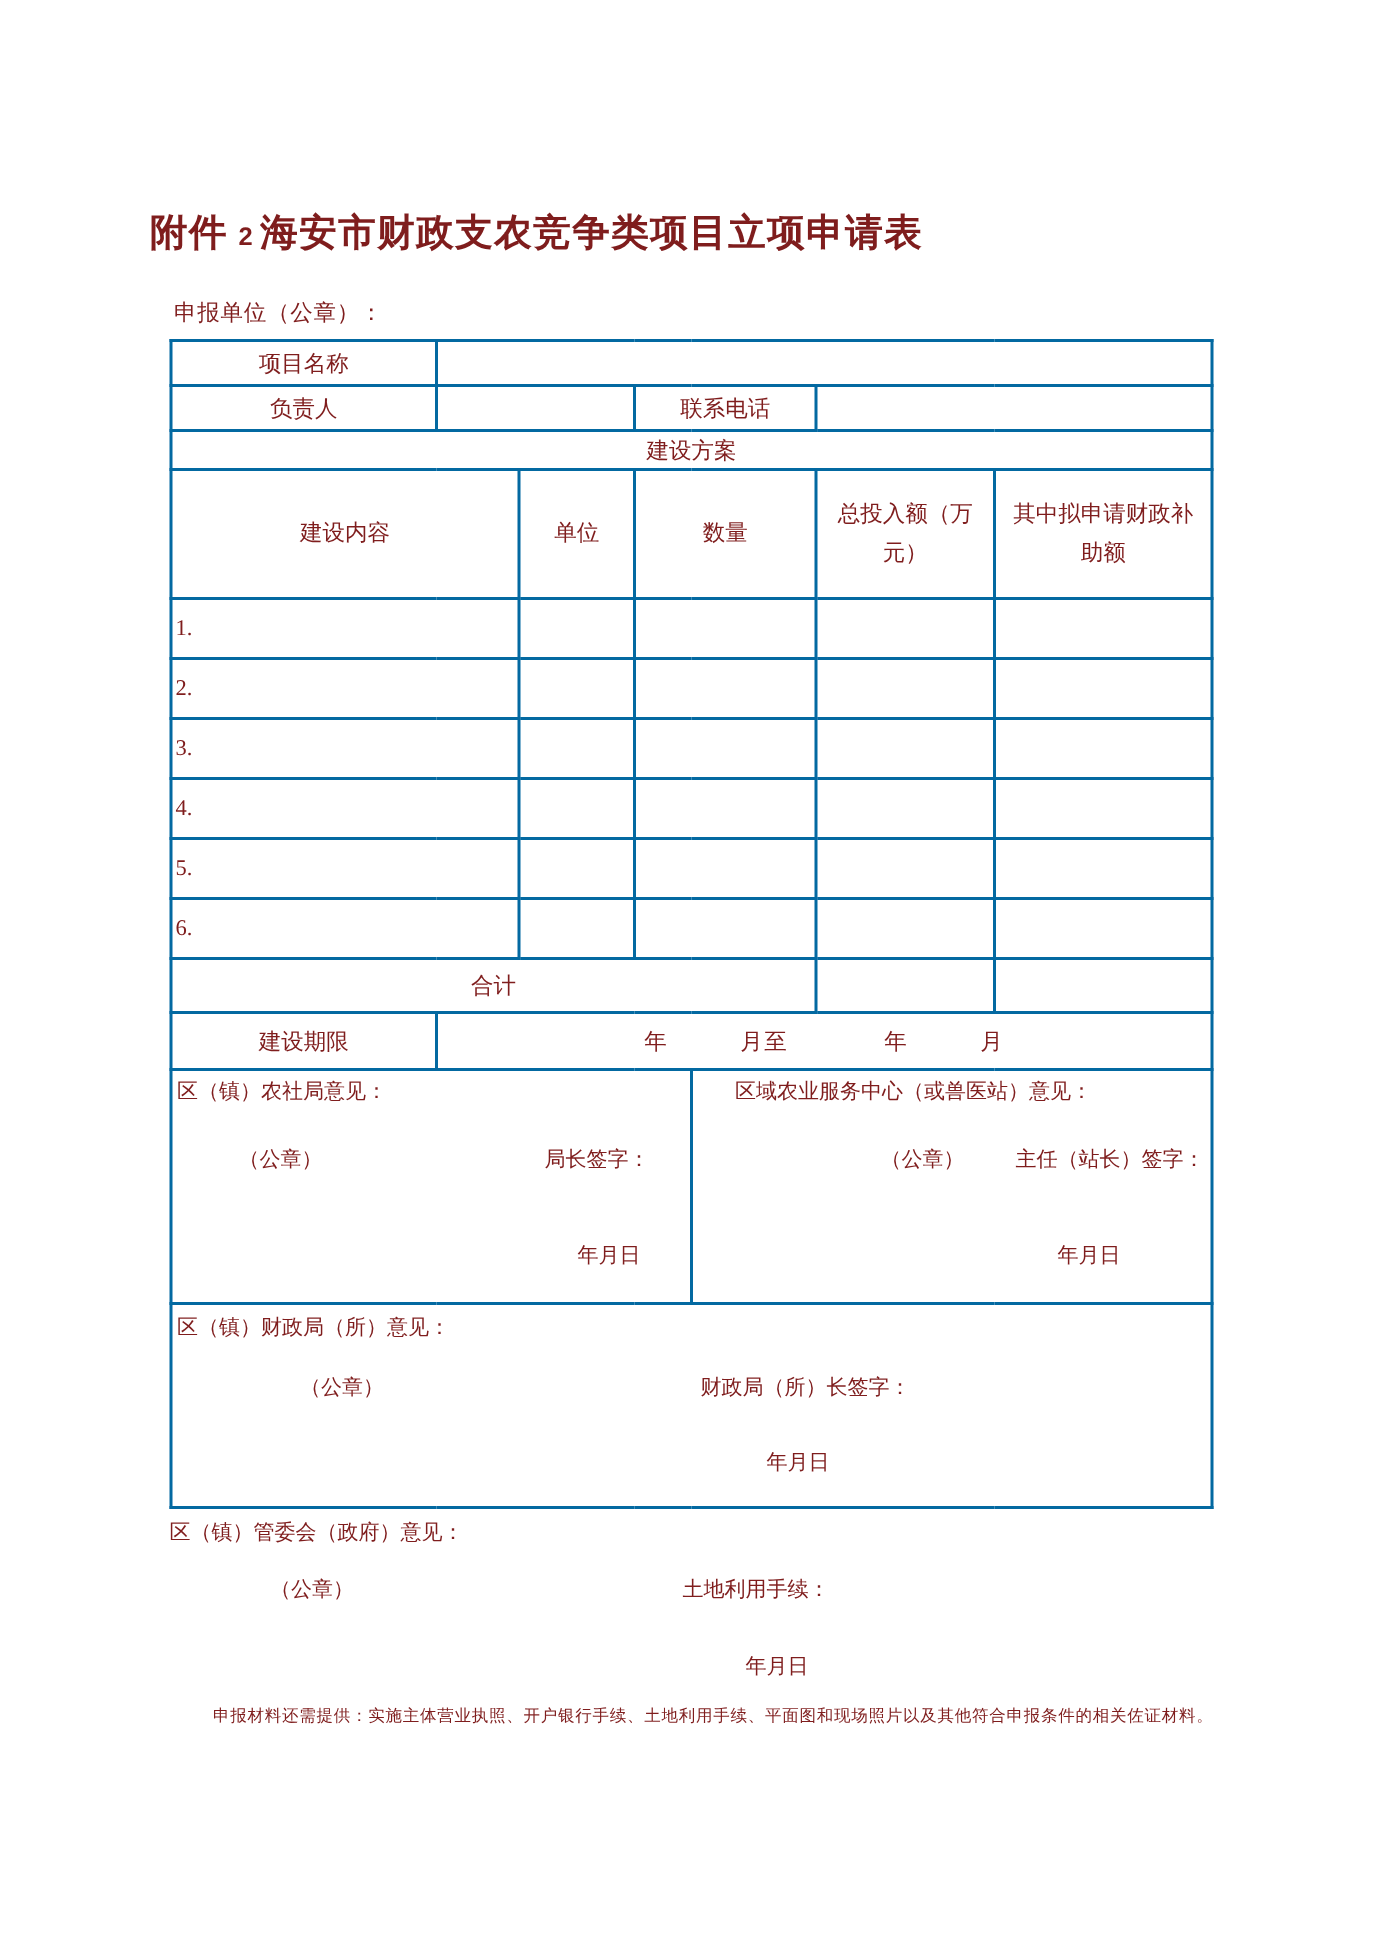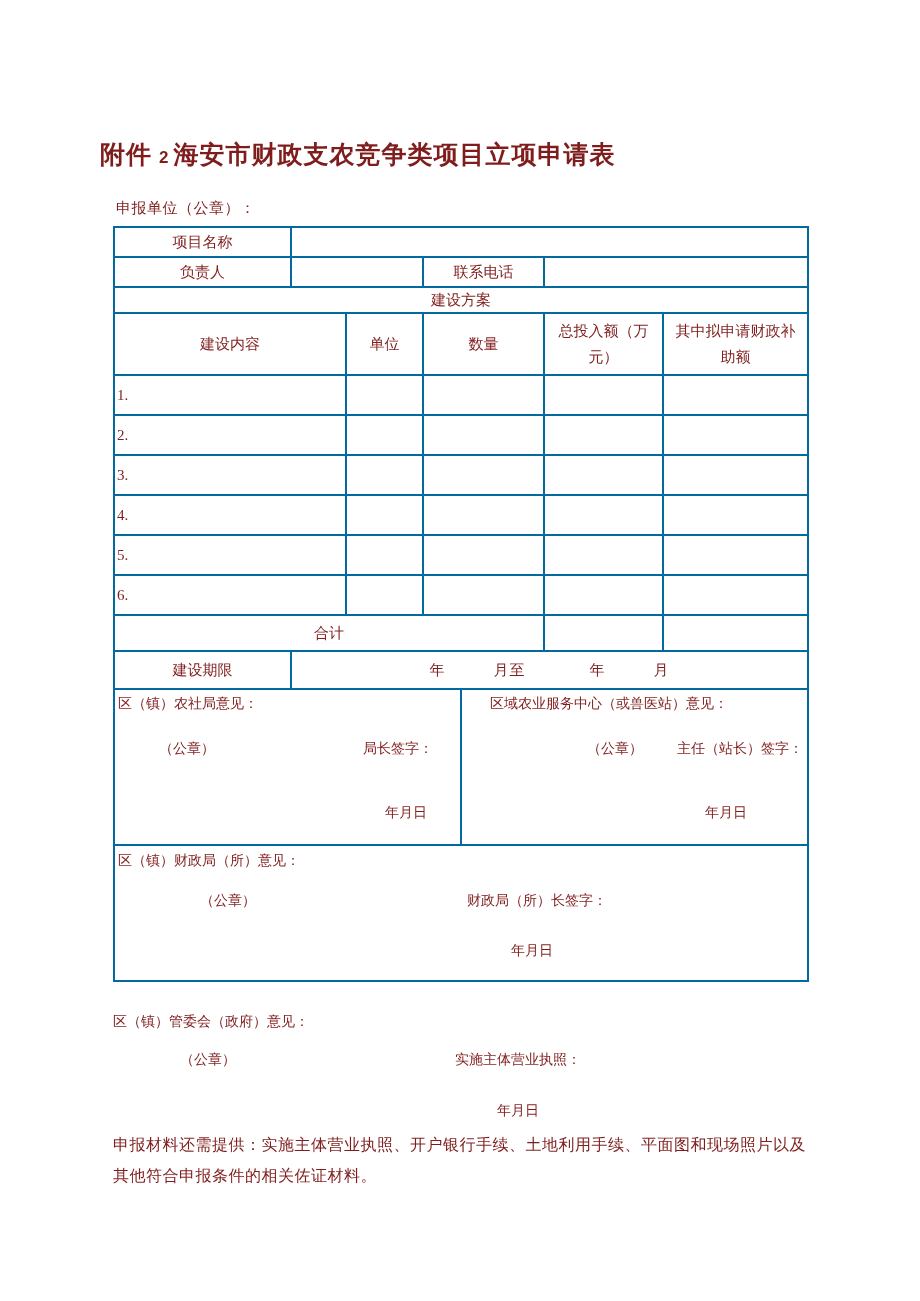--- a/index.html
+++ b/index.html
@@ -51,44 +51,45 @@
     font-size: 15px;
     vertical-align: middle;
     overflow: hidden;
   }
   td.lbl { text-align: center; }
   td.field { background: #fff; }
   tr.r-info td { height: 30px; }
   tr.r-section td { height: 26px; text-align: center; }
   tr.r-head td { height: 62px; text-align: center; line-height: 26px; }
   td.wrap-head { padding: 0 13px; }
-  td.wrap-head2 { padding: 4px 6px; }
+  td.wrap-head2 { padding: 16px 6px; }
   tr.r-item td { height: 40px; }
   td.num-cell {
     text-align: left;
     padding-left: 2px;
     font-size: 15px;
   }
   tr.r-total td { height: 36px; }
   tr.r-period td { height: 38px; }
   td.period-val { text-align: center; letter-spacing: 1px; }
   tr.r-opinion td { height: 156px; vertical-align: top; }
   tr.r-finance td { height: 136px; vertical-align: top; }
   .op-box { position: relative; height: 154px; width: 100%; }
   .fin-box { position: relative; height: 134px; width: 100%; }
   .op-box span, .fin-box span { position: absolute; font-size: 14px; white-space: nowrap; }
   .committee span { position: absolute; font-size: 14px; white-space: nowrap; }
   .footnote {
     position: absolute;
     left: 113px;
     top: 1129px;
     width: 696px;
-    font-size: 16px;
+    font-size: 11px;
     line-height: 31px;
     letter-spacing: 0.5px;
+    text-align: right;
   }
 </style>
 </head>
 <body>
 
 <div class="page">
 
   <div class="title"><span>附件</span><span class="att-num">2</span><span>海安市财政支农竞争类项目立项申请表</span></div>
 
   <div class="applicant-line">申报单位（公章）：</div>
@@ -212,19 +213,19 @@
           </div>
         </td>
       </tr>
     </tbody>
       </table>
   </div>
 
   <div class="committee">
     <span style="left:113px; top:1013px;">区（镇）管委会（政府）意见：</span>
     <span style="left:180px; top:1051px;">（公章）</span>
-    <span style="left:455px; top:1051px;">实施主体营业执照：</span>
+    <span style="left:455px; top:1051px;">土地利用手续：</span>
     <span style="left:497px; top:1102px;">年月日</span>
   </div>
 
   <div class="footnote">申报材料还需提供：实施主体营业执照、开户银行手续、土地利用手续、平面图和现场照片以及其他符合申报条件的相关佐证材料。</div>
 
 </div>
 
 </body></html>

